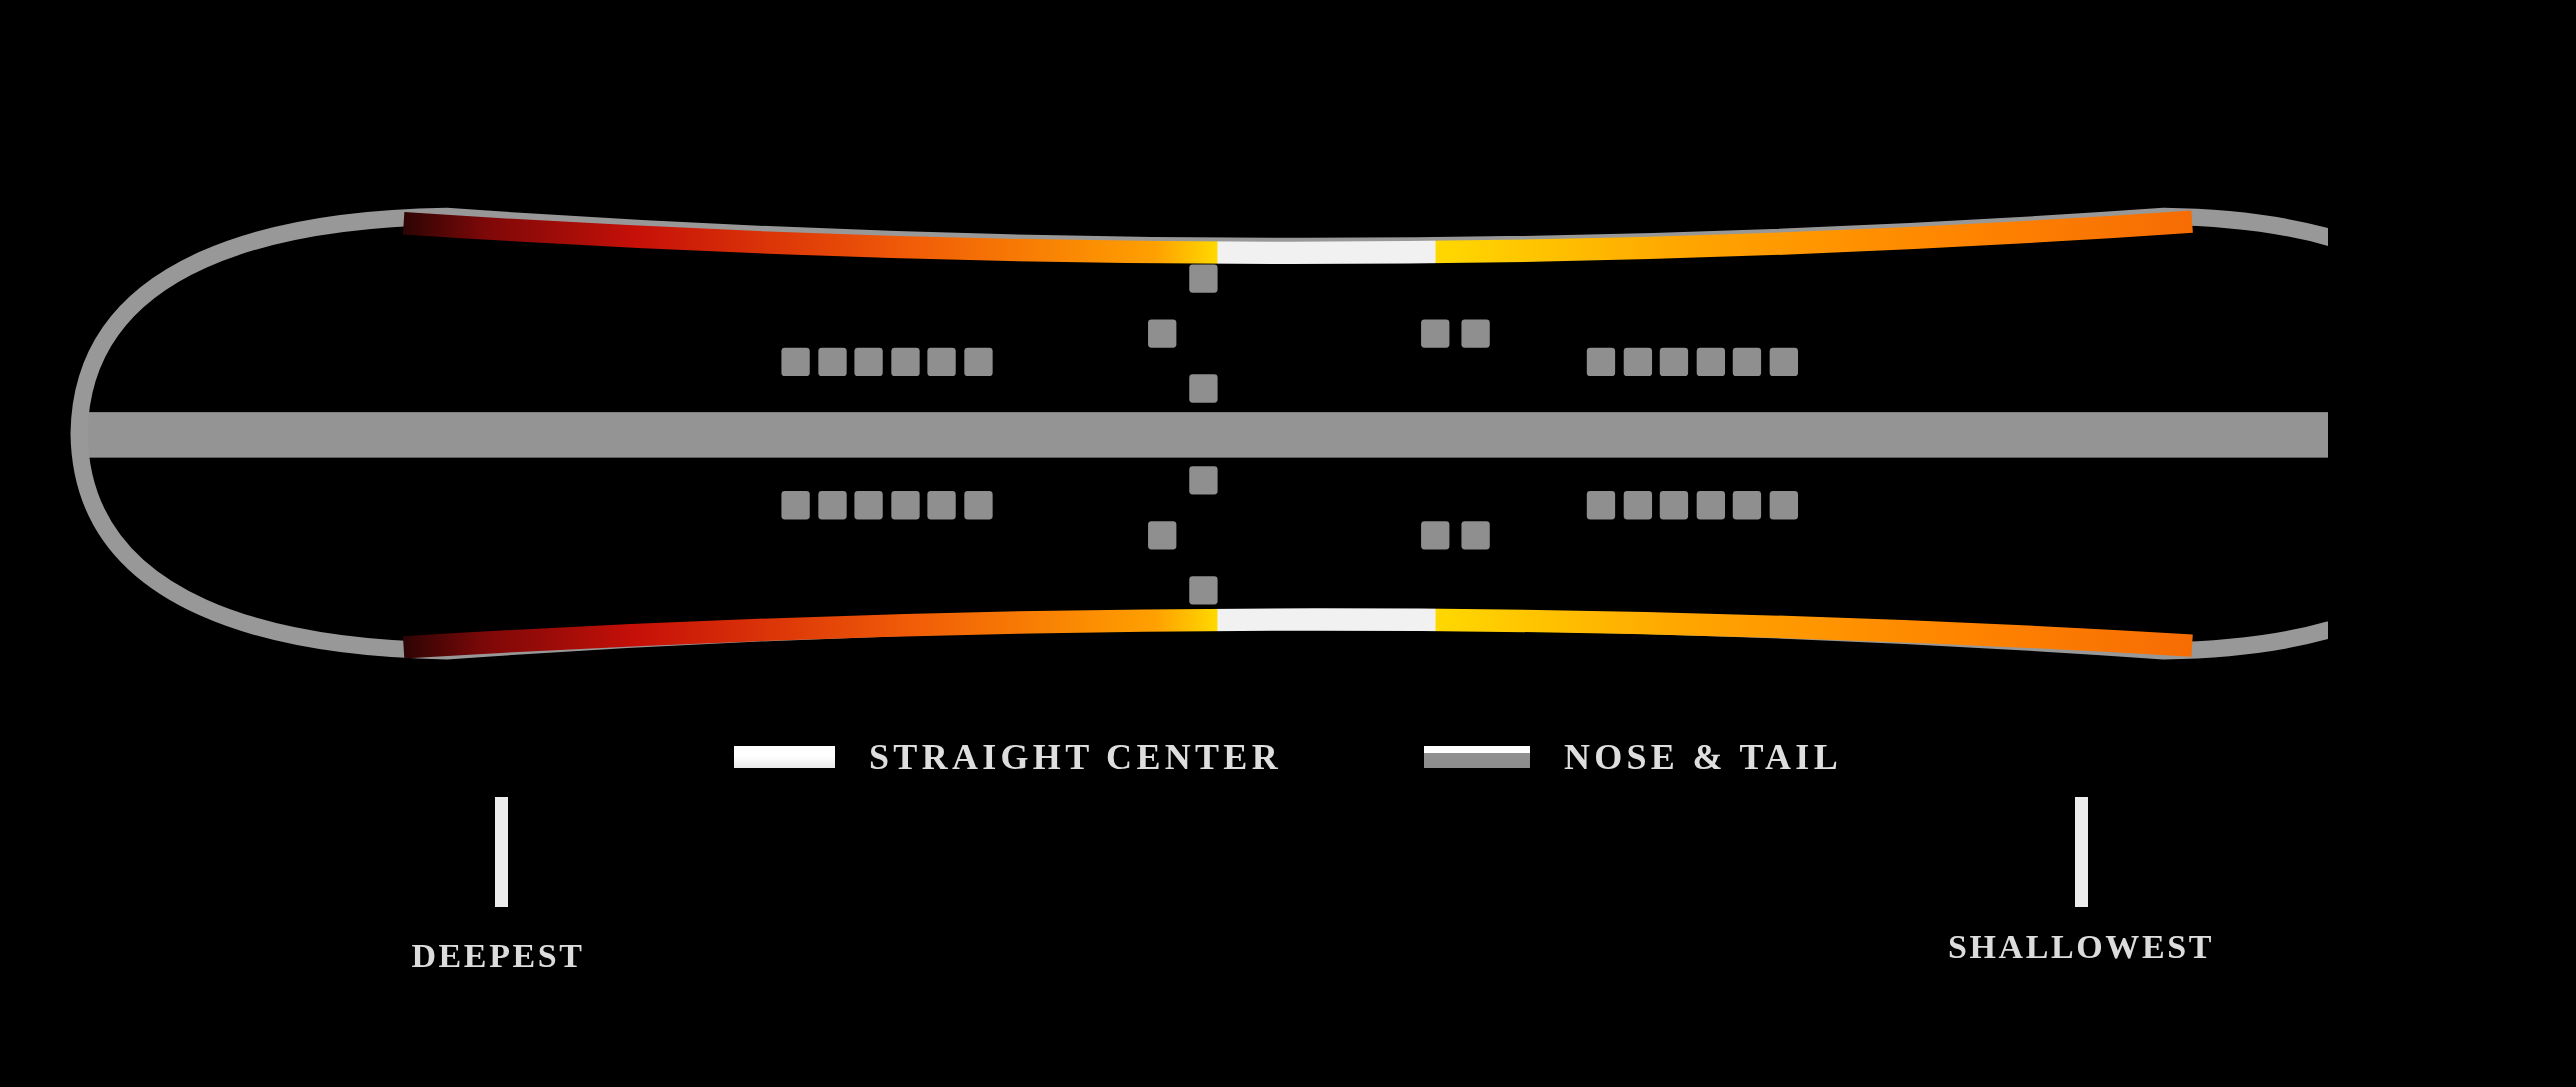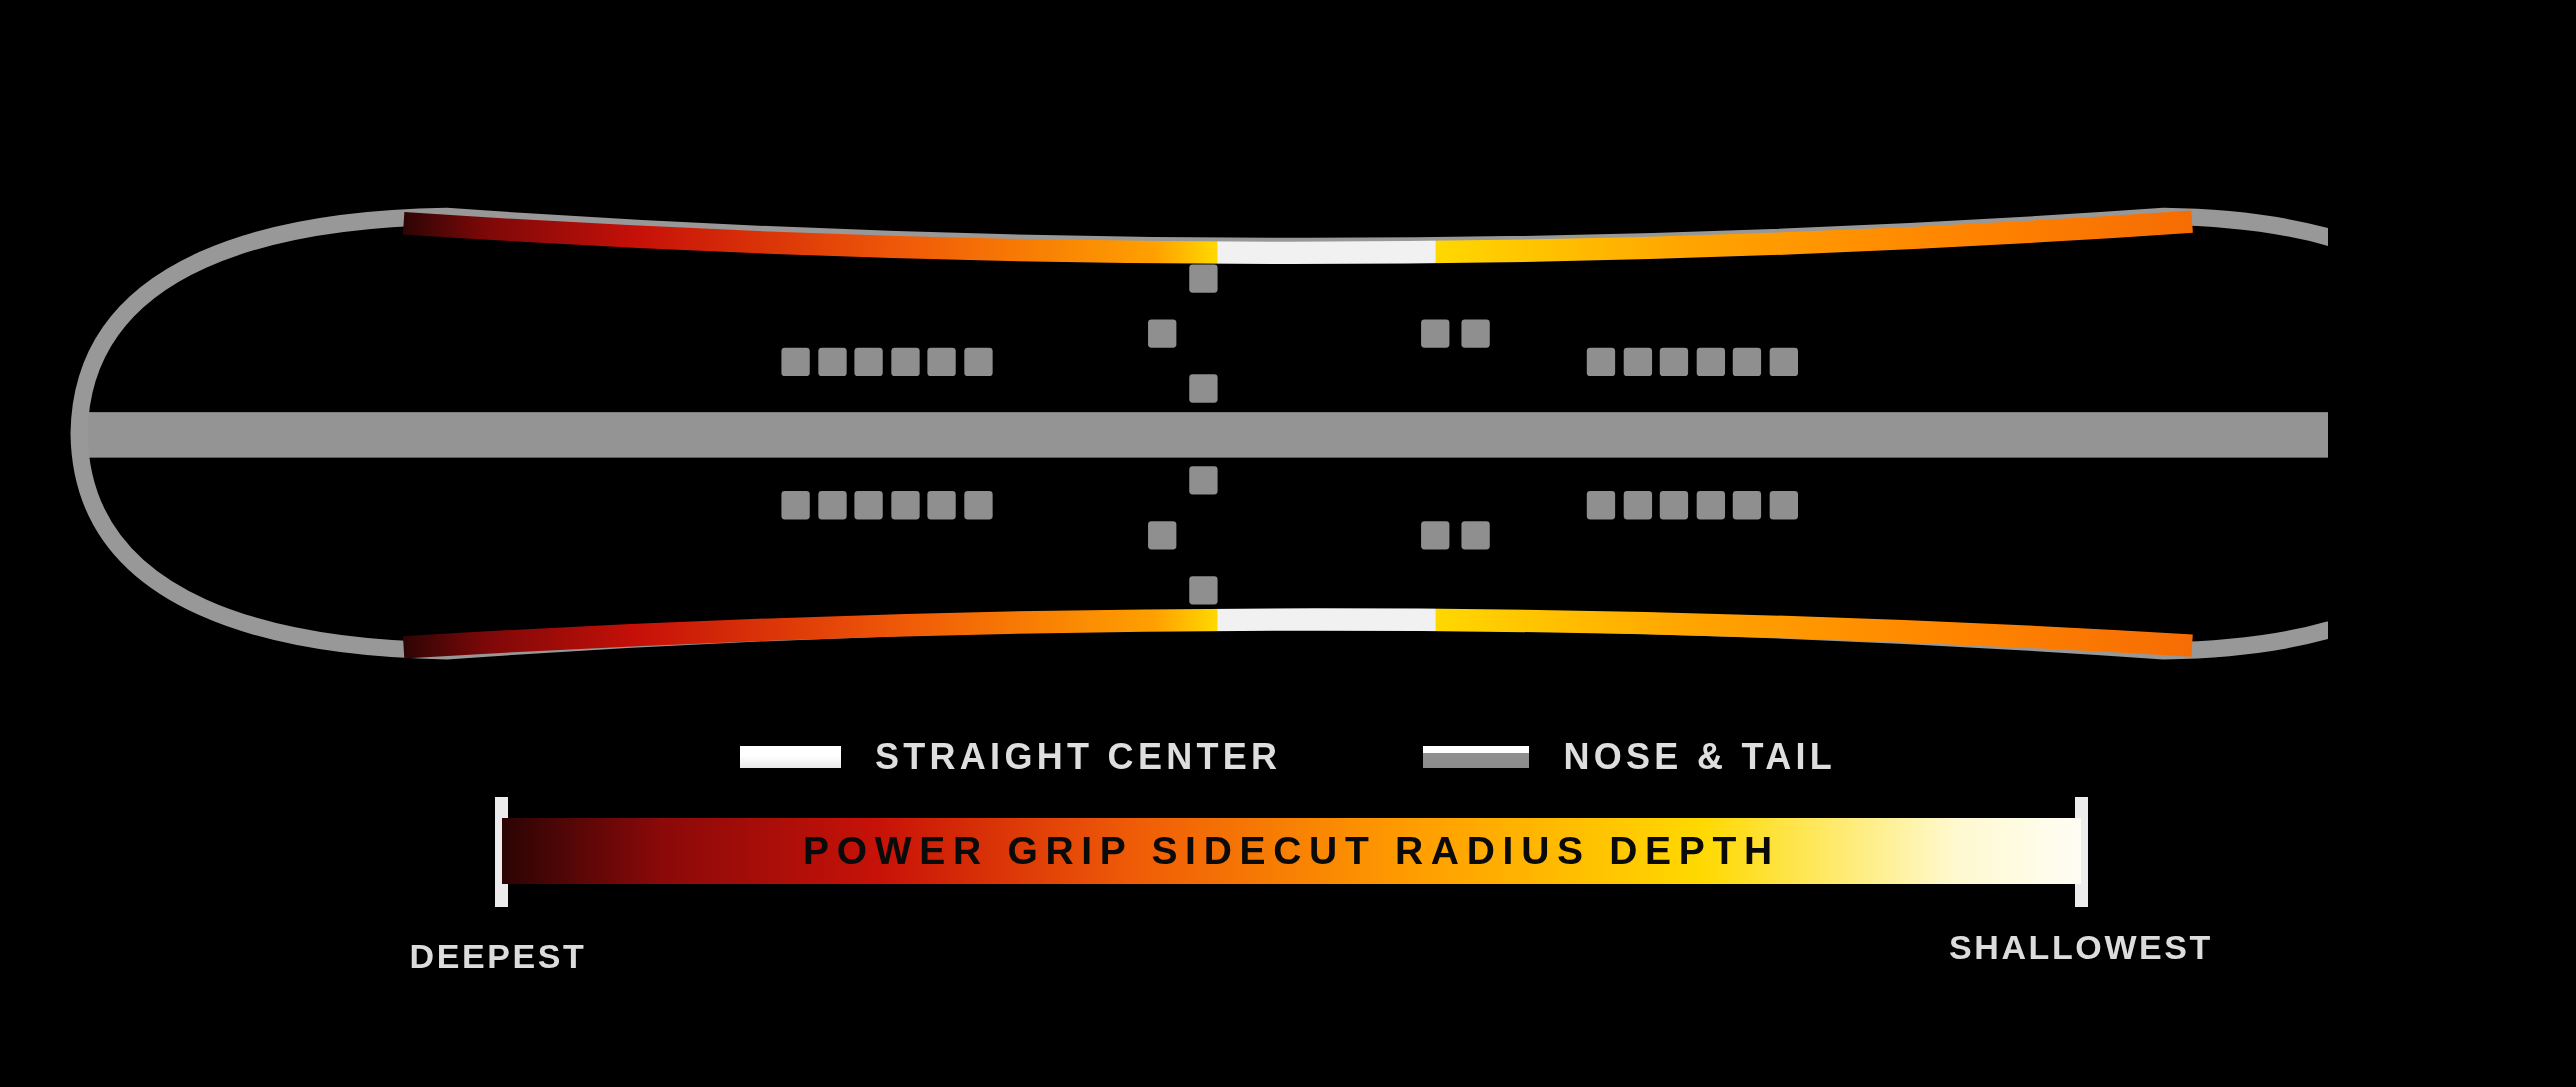--- a/index.html
+++ b/index.html
@@ -1,18 +1,18 @@
 <!DOCTYPE html>
 <html style="font-size:13.7px"><head>
 <meta charset="utf-8">
 <style>
   html,body{margin:0;padding:0;background:#000;}
   #canvas{
     position:relative;width:2328px;height:1087px;background:#000;overflow:hidden;
-    font-family:Liberation Sans, sans-serif;
+    font-family:Liberation Serif, serif;
   }
   #board-svg{position:absolute;left:0;top:0;}
   .legend{
     position:absolute;left:0;top:736px;width:2576px;
     display:flex;justify-content:center;align-items:center;gap:142px;
   }
   .legend-item{display:flex;align-items:center;gap:34px;}
   .swatch{width:101px;height:22px;}
   .swatch-white{background:linear-gradient(180deg,#ffffff 0%,#ffffff 45%,#e9e9e9 100%);}
   .swatch-gray{width:106px;background:linear-gradient(180deg,#ffffff 0%,#ffffff 33%,#909090 33%,#8c8c8c 100%);}
@@ -118,21 +118,18 @@
       <div class="legend-label">STRAIGHT CENTER</div>
     </div>
     <div class="legend-item">
       <div class="swatch swatch-gray"></div>
       <div class="legend-label">NOSE &amp; TAIL</div>
     </div>
   </div>
 
   <div id="bar-tick-left"></div>
   <div id="bar-tick-right"></div>
-  <div id="gradient-bar" style="background: linear-gradient(90deg, rgb(43, 4, 4) 0%, rgb(138, 9, 9) 10%, rgb(200, 18, 8) 24%, rgb(239, 92, 7) 40%, rgb(255, 158, 0) 58%, rgb(255, 217, 0) 76%, rgb(254, 249, 207) 92%, rgb(255, 253, 244) 100%);">
-    <div id="gradient-bar-label">POWER GRIP SIDECUT RADIUS DEPTH</div>
-  </div>
 
   <div class="end-label" id="end-label-deepest">DEEPEST</div>
   <div class="end-label" id="end-label-shallowest">SHALLOWEST</div>
 
 </div>
 
 
 </body></html>

